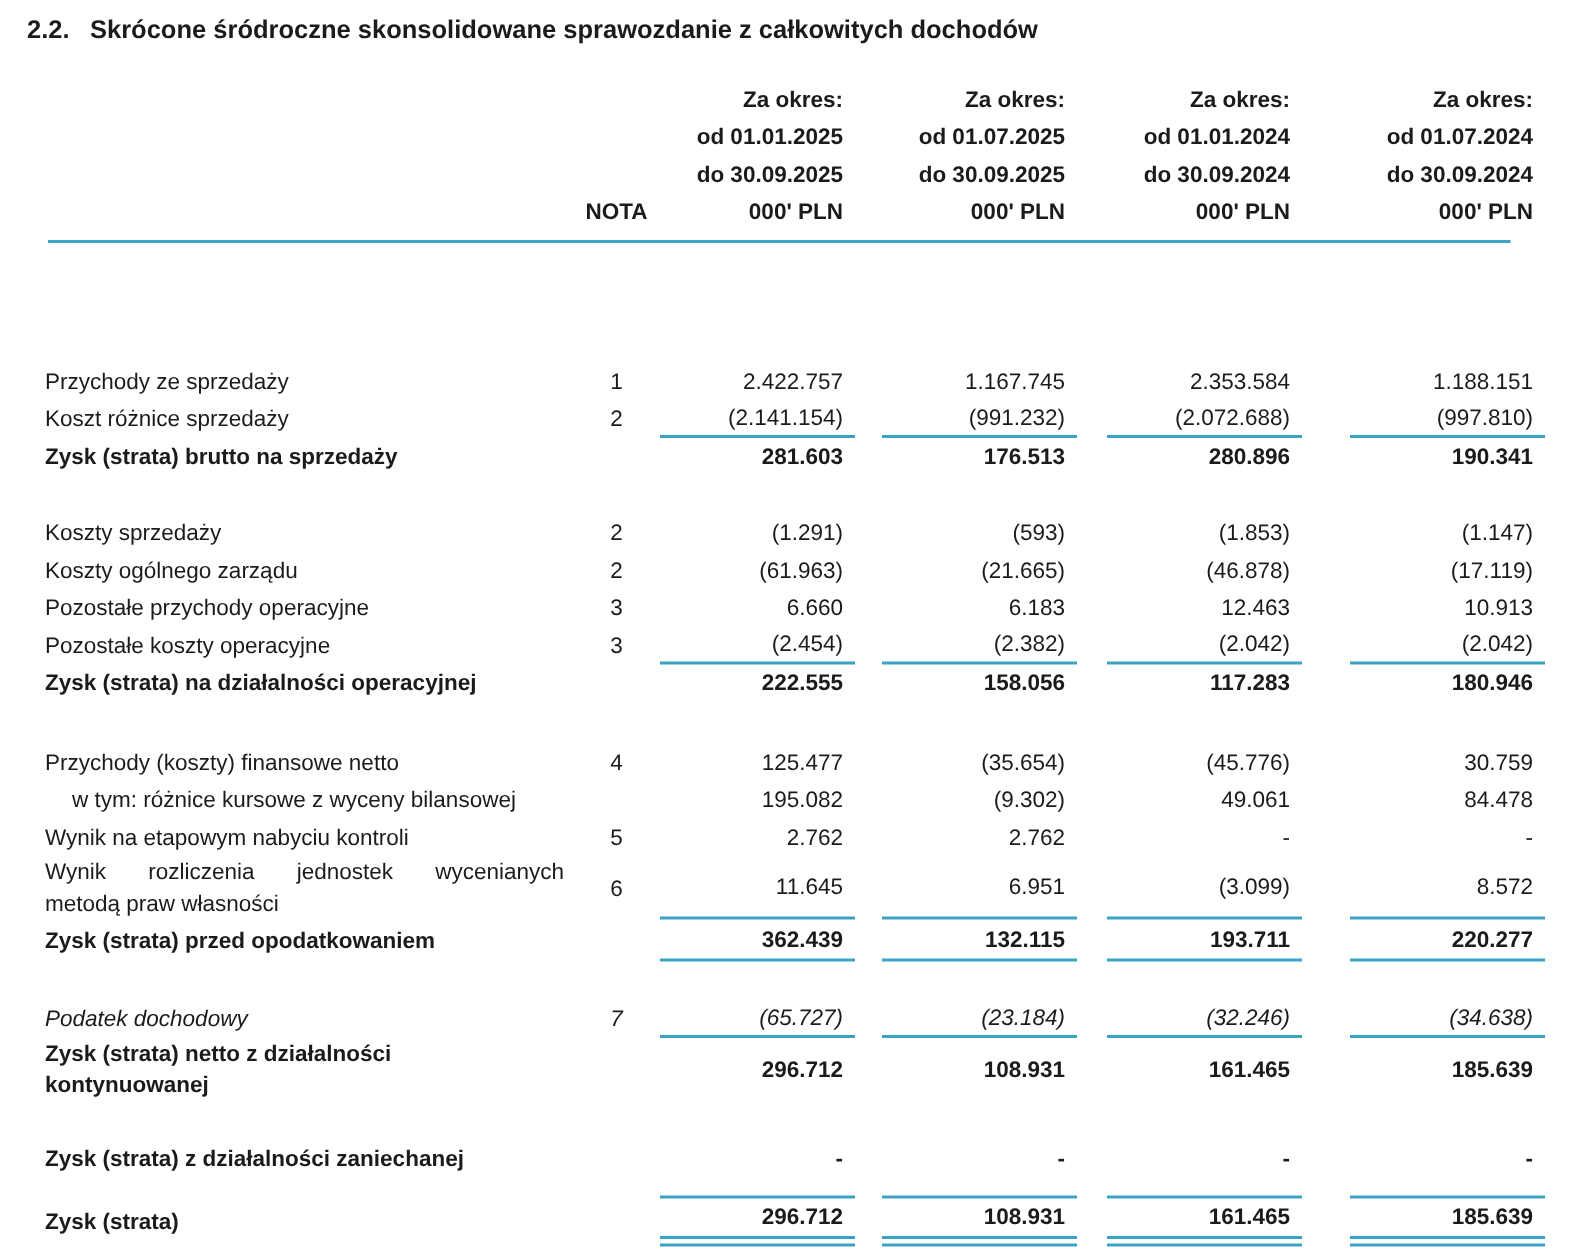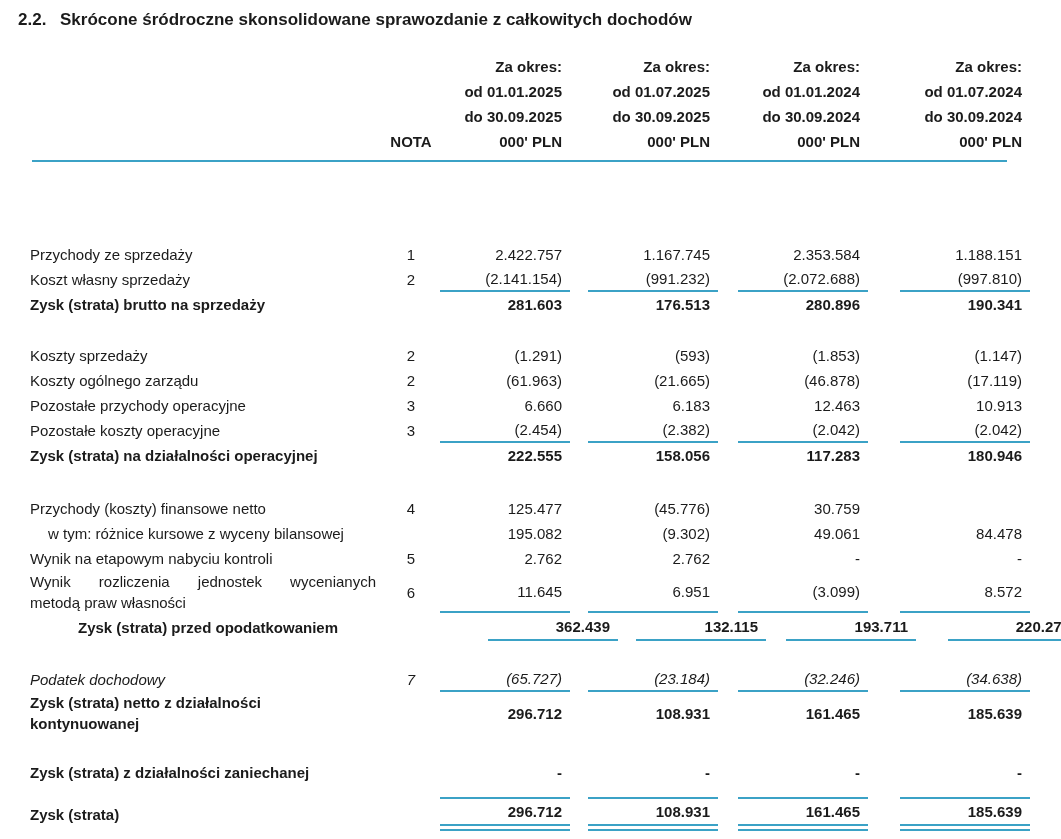--- a/index.html
+++ b/index.html
@@ -96,21 +96,21 @@
         <div class="val">1.167.745</div>
       </div>
       <div class="cell num">
         <div class="val">2.353.584</div>
       </div>
       <div class="cell num">
         <div class="val">1.188.151</div>
       </div>
     </div>
     <div class="row grid-cols">
-      <div class="cell label">Koszt własny sprzedaży</div>
+      <div class="cell label">Koszt różnice sprzedaży</div>
       <div class="cell nota">2</div>
       <div class="cell num">
         <div class="val lb">(2.141.154)</div>
       </div>
       <div class="cell num">
         <div class="val lb">(991.232)</div>
       </div>
       <div class="cell num">
         <div class="val lb">(2.072.688)</div>
       </div>
@@ -214,20 +214,23 @@
         <div class="val">180.946</div>
       </div>
     </div>
     <div class="row grid-cols" style="margin-top: 28px;">
       <div class="cell label">Przychody (koszty) finansowe netto</div>
       <div class="cell nota">4</div>
       <div class="cell num">
         <div class="val">125.477</div>
       </div>
       <div class="cell num">
+        <div class="val">(35.654)</div>
+      </div>
+      <div class="cell num">
         <div class="val">(45.776)</div>
       </div>
       <div class="cell num">
         <div class="val">30.759</div>
       </div>
     </div>
     <div class="row grid-cols italic">
       <div class="cell label indent">w tym:  różnice kursowe z wyceny bilansowej</div>
       <div class="cell nota"></div>
       <div class="cell num">
@@ -271,21 +274,21 @@
       <div class="cell num">
         <div class="val lb">6.951</div>
       </div>
       <div class="cell num">
         <div class="val lb">(3.099)</div>
       </div>
       <div class="cell num">
         <div class="val lb">8.572</div>
       </div>
     </div>
-    <div class="row grid-cols bold" style="min-height: 28px; margin-left: 48px;">
+    <div class="row grid-cols bold" style="min-height: 28px;">
       <div class="cell label">Zysk (strata) przed opodatkowaniem</div>
       <div class="cell nota"></div>
       <div class="cell num">
         <div class="val lb">362.439</div>
       </div>
       <div class="cell num">
         <div class="val lb">132.115</div>
       </div>
       <div class="cell num">
         <div class="val lb">193.711</div>

